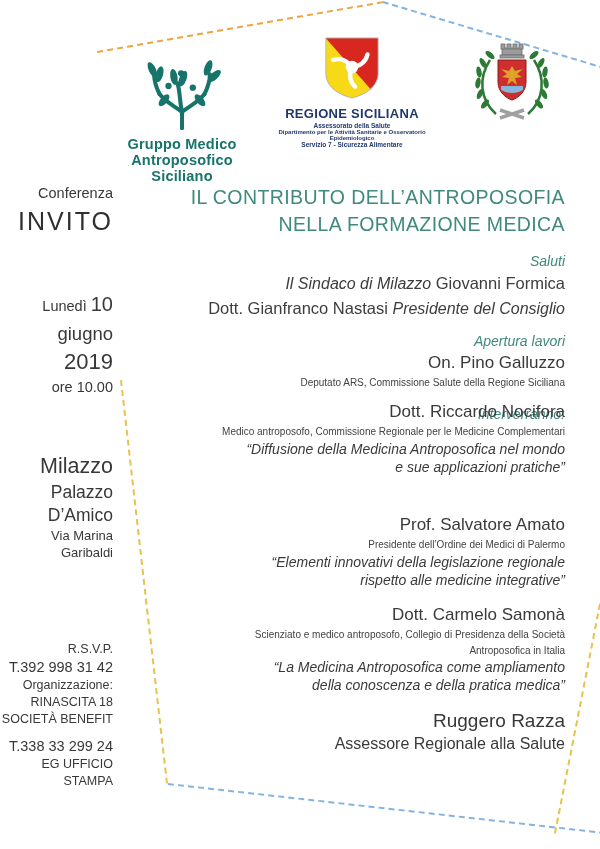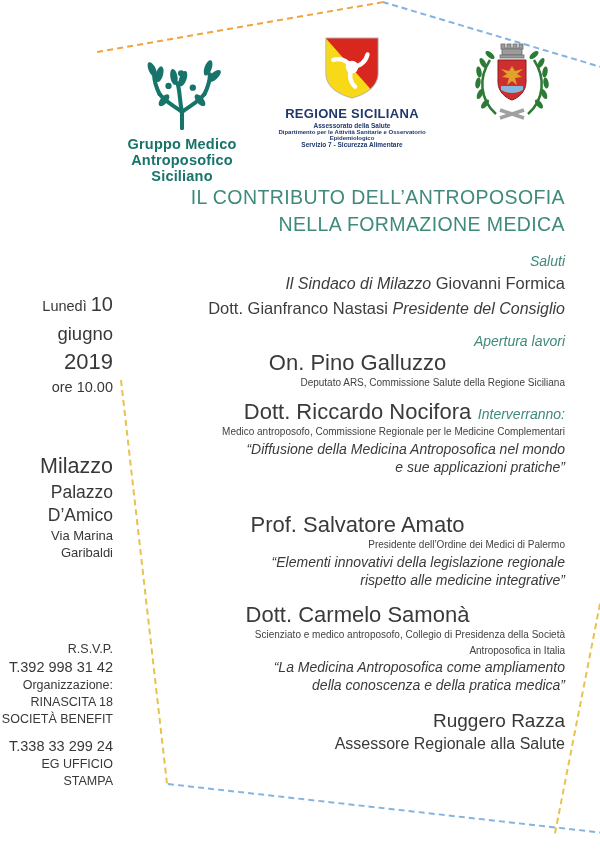--- a/index.html
+++ b/index.html
@@ -38,21 +38,21 @@
   .venue-city{font-size:21.5px;line-height:29px;}
   .venue-pl{font-size:17.5px;line-height:23px;}
   .venue-st{font-size:13px;line-height:17px;}
   .rsvp-s{font-size:12.5px;line-height:17px;}
   .rsvp-ph{font-size:14.5px;line-height:19px;}
 
   
   .sec{position:absolute;left:150px;width:415px;text-align:right;}
   .doc-title{color:var(--teal,#3f8a7c);font-size:19.5px;line-height:27px;letter-spacing:.4px;}
   .sec-heading{color:var(--teal,#3f8a7c);font-style:italic;font-size:14px;line-height:19px;}
-  .p-name{font-size:22px;line-height:24px;color:#3a3a3a;text-align:center;}
+  .p-name{font-size:17px;line-height:24px;color:#3a3a3a;}
   .p-role{font-size:10px;line-height:15.5px;color:#424242;}
   .p-quote{font-size:14px;font-style:italic;line-height:18px;color:#3a3a3a;}
   .mixline{line-height:24px;}
   .role-inline{font-size:16px;font-style:italic;}
   .name-inline{font-size:16.5px;}
   .closing-name{font-size:19px;line-height:25px;color:#383838;}
   .closing-role{font-size:16px;line-height:22px;color:#3a3a3a;}
 </style>
 </head>
 <body>
@@ -158,20 +158,24 @@
       </g>
 
       <path d="M34 20 h28 v22 c0 10 -8 16 -14 18 c-6 -2 -14 -8 -14 -18 z" style="fill:var(--crest-red,#cf2e2e);stroke:#8a1c1c;stroke-width:1;"></path>
 
       <path d="M48 26 l-3 5 -8 -2 6 5 -5 3 7 1 -2 7 5 -4 5 4 -2 -7 7 -1 -5 -3 6 -5 -8 2 z" style="fill:var(--crest-gold,#dfa32b);"></path>
 
       <path d="M37 46 h22 v4 c-7 4 -15 4 -22 0 z" style="fill:#86b7dc;"></path>
     </svg>
   </div>
 
+  <div class="lgroup" style="top:183px;">
+    <div class="conferenza">Conferenza</div>
+    <div class="invito">INVITO</div>
+  </div>
 
   <div class="lgroup" style="top:291px;">
     <div class="date-line1"><span class="date-small">Lunedì </span><span class="date-big">10</span></div>
     <div class="date-month">giugno</div>
     <div class="date-year">2019</div>
     <div class="date-time">ore 10.00</div>
   </div>
 
   <div class="lgroup" style="top:452px;">
     <div class="venue-city">Milazzo</div>

